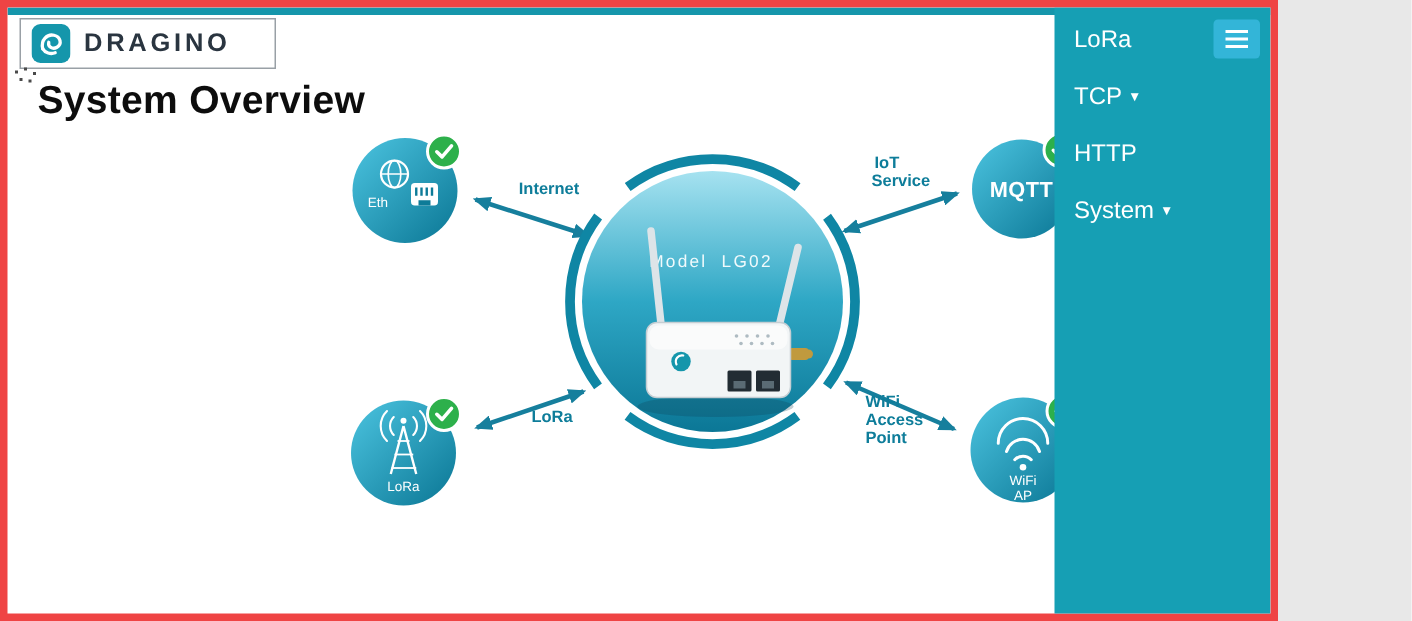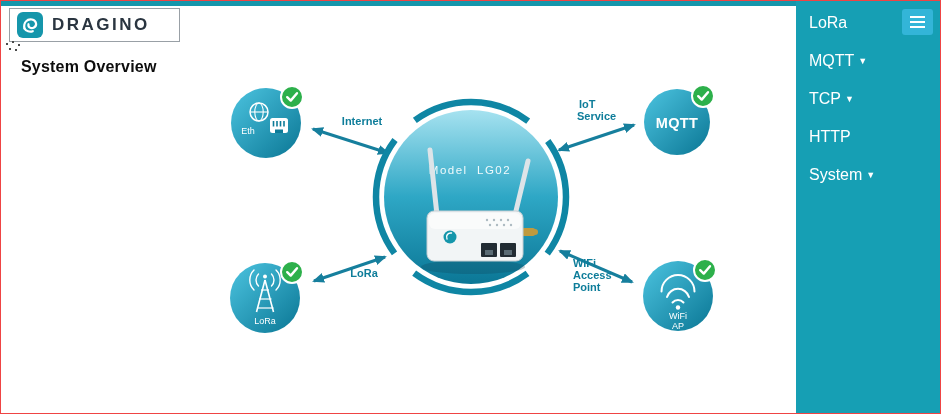--- a/index.html
+++ b/index.html
@@ -1,25 +1,25 @@
 <!DOCTYPE html>
 <html><head>
 <meta charset="utf-8">
 <style>
   * { margin:0; padding:0; box-sizing:border-box; }
   body { font-family:"Liberation Sans", sans-serif; background:#e8e8e8; }
-  .page { position:relative; width:941px; height:414px; background:#ffffff;
-          border:1px solid #ef4444; overflow:hidden; }
+  .page { position:relative; width:852px; height:414px; background:#ffffff;
+          border:5px solid #ef4444; overflow:hidden; }
   .topstrip { position:absolute; top:0; left:0; width:100%; height:5px;
               background:#1596ab; z-index:2; }
   .logo-box { position:absolute; top:7px; left:8px; width:171px; height:34px;
               background:#fff; border:1px solid #99a0a6; display:flex;
               align-items:center; gap:9px; padding-left:7px; z-index:3; cursor:pointer; }
   .brand { font-size:17px; font-weight:700; letter-spacing:2.5px; color:#2a3540; }
-  .page-title { position:absolute; left:20px; top:57px; font-size:16px;
+  .page-title { position:absolute; left:20px; top:46px; font-size:26px;
                 font-weight:700; color:#0d0d0d; letter-spacing:0.2px; z-index:3; }
   .cursor-dots { position:absolute; left:5px; top:42px; width:2px; height:2px;
                  background:#4a4a4a; z-index:3;
                  box-shadow:6px -2px #4a4a4a, 12px 1px #4a4a4a, 3px 5px #4a4a4a, 9px 6px #4a4a4a; }
   .menu { position:absolute; top:0; right:0; width:144px; height:414px;
           background:#169fb4; padding-top:3px; z-index:4; }
   .menu-item { height:38px; line-height:38px; padding-left:13px; color:#fff;
                font-size:16px; cursor:pointer; white-space:nowrap; }
   .caret { font-size:9px; margin-left:4px; position:relative; top:-2px; }
   .caret.tight { margin-left:1px; }
@@ -191,23 +191,20 @@
         <path d="M-4.8 0.2 L-1.3 3.6 L5 -3.8" stroke="#ffffff" stroke-width="2.4" fill="none" stroke-linecap="round" stroke-linejoin="round"></path>
       </g>
     </g>
   </svg>
 
   <nav class="menu">
     <div class="menu-item">
       <span>LoRa</span><span class="caret"></span>
     </div>
     <div class="menu-item">
-      <span>MQTT</span><span class="caret">▼</span>
-    </div>
-    <div class="menu-item">
       <span>TCP</span><span class="caret">▼</span>
     </div>
     <div class="menu-item">
       <span>HTTP</span><span class="caret"></span>
     </div>
     <div class="menu-item">
       <span>System</span><span class="caret">▼</span>
     </div>
     <div class="hamburger">
       <span class="hbars"></span>

